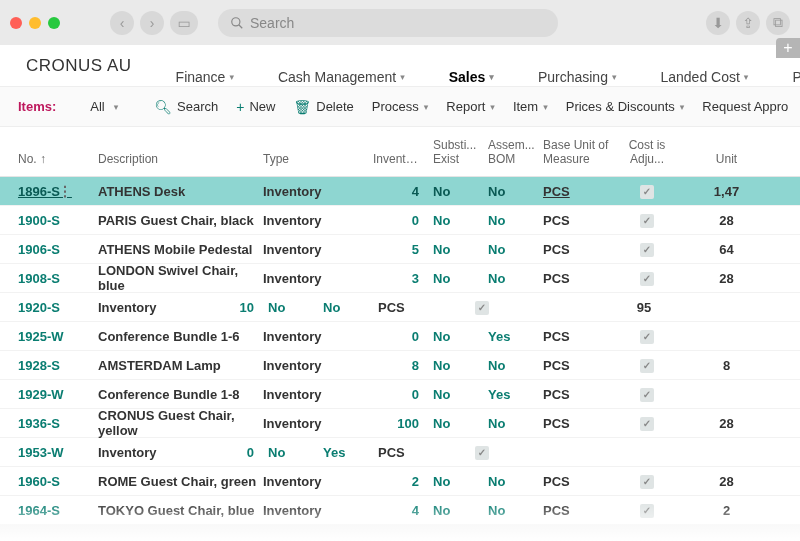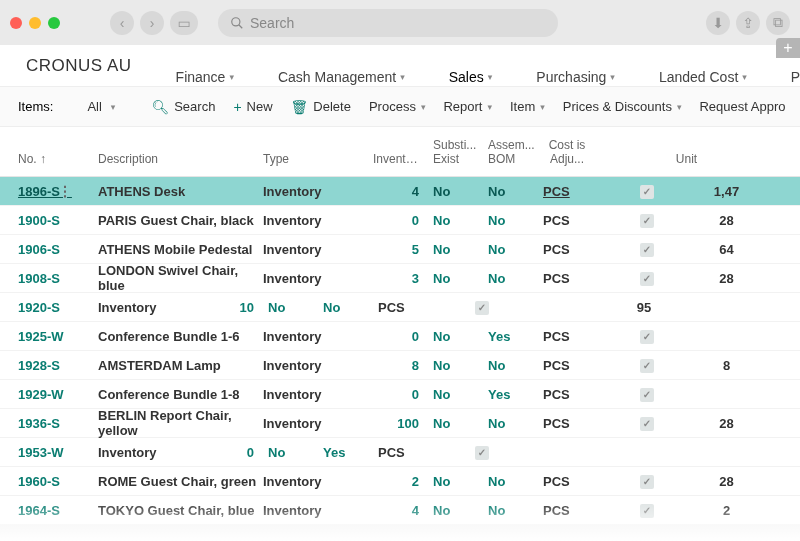--- a/index.html
+++ b/index.html
@@ -14,27 +14,27 @@
 .circ { width:24px; height:24px; border-radius:50%; background:#d8d8d8; display:flex; align-items:center; justify-content:center; color:#999; font-size:14px; }
 .searchbar { flex:1; height:28px; background:#dcdcdc; border-radius:14px; margin:0 10px; display:flex; align-items:center; padding:0 12px; color:#888; font-size:14px; max-width:340px; }
 .searchbar svg { margin-right:6px; }
 .right-circ { display:flex; gap:6px; margin-left:auto; }
 .plus-tab { position:absolute; right:0; top:38px; width:24px; height:20px; background:#b5b5b5; border-radius:4px 0 0 0; display:flex; align-items:center; justify-content:center; color:#fff; font-size:16px; }
 
 
 .appnav { height:42px; background:#fff; display:flex; align-items:center; padding:0 26px; gap:22px; border-bottom:1px solid #eee; white-space:nowrap; overflow:hidden;text-align:center; }
 .brand { font-size:17px; color:#333; letter-spacing:0.5px; }
 .navlink { font-size:14px; color:#444; display:flex; align-items:center; gap:4px;margin-top:22px; }
-.navlink.active { font-weight:400; color:#000; }
+.navlink.active { font-weight:700; color:#000; }
 .caret { font-size:9px; color:#888; }
 .vsep { width:1px; height:20px; background:#ddd; }
 
 
 .toolbar { height:40px; background:#fafafa; display:flex; align-items:center; padding:0 18px; gap:18px; font-size:13px; color:#333; white-space:nowrap; overflow:hidden; border-bottom:1px solid #eee; }
-.tlabel { color:#000000; }
+.tlabel { color:#be185d;font-weight:bold; }
 .tfilter { color:#333; display:flex; align-items:center; gap:9px;margin-left:16px; }
 .titem { display:flex; align-items:center; gap:5px; }
 .titem .ic { color:#0a7d71; font-size:14px; }
 
 
 .gridhead { height:50px; background:#fff; display:flex; align-items:flex-end; padding:0 18px 10px 18px; font-size:12px; color:#666; border-bottom:1px solid #e5e5e5; }
 .col { overflow:hidden; text-overflow:ellipsis; }
 .c-no { width:80px; } .c-desc{ width:165px; } .c-type{ width:110px; } .c-inv{ width:60px; text-align:right; padding-right:14px; } .c-sub{ width:55px; } .c-asm{ width:55px; } .c-base{ width:80px; } .c-cost{ width:48px; text-align:center; } .c-unit{ flex:1; text-align:center; }
 
 
@@ -155,20 +155,21 @@
     </span>
 </div>
 
 <div class="gridhead">
   <div class="col c-no">No. ↑</div>
   <div class="col c-desc">Description</div>
   <div class="col c-type">Type</div>
   <div class="col c-inv">Inventory</div>
   <div class="col c-sub">Substi... Exist</div>
   <div class="col c-asm">Assem... BOM</div>
+  <div class="col c-base">Base Unit of Measure</div>
   <div class="col c-cost">Cost is Adju...</div>
   <div class="col c-unit">Unit</div>
 </div>
 
 <div class="gridbody" id="gridbody">
     <div class="row sel">
       <div class="col c-no">1896-S<span class="more-dots">⋮</span></div>
       <div class="col c-desc">ATHENS Desk</div>
       <div class="col c-type">Inventory</div>
       <div class="col c-inv">4</div>
@@ -249,21 +250,21 @@
       <div class="col c-type">Inventory</div>
       <div class="col c-inv">0</div>
       <div class="col c-sub">No</div>
       <div class="col c-asm">Yes</div>
       <div class="col c-base">PCS</div>
       <div class="col c-cost"><span class="chk">✓</span></div>
       <div class="col c-unit"></div>
     </div>
     <div class="row">
       <div class="col c-no">1936-S<span class="more-dots">⋮</span></div>
-      <div class="col c-desc">BERLIN Report Chair, yellow</div>
+      <div class="col c-desc">CRONUS Guest Chair, yellow</div>
       <div class="col c-type">Inventory</div>
       <div class="col c-inv">100</div>
       <div class="col c-sub">No</div>
       <div class="col c-asm">No</div>
       <div class="col c-base">PCS</div>
       <div class="col c-cost"><span class="chk">✓</span></div>
       <div class="col c-unit">28</div>
     </div>
     <div class="row">
       <div class="col c-no">1953-W<span class="more-dots">⋮</span></div>

